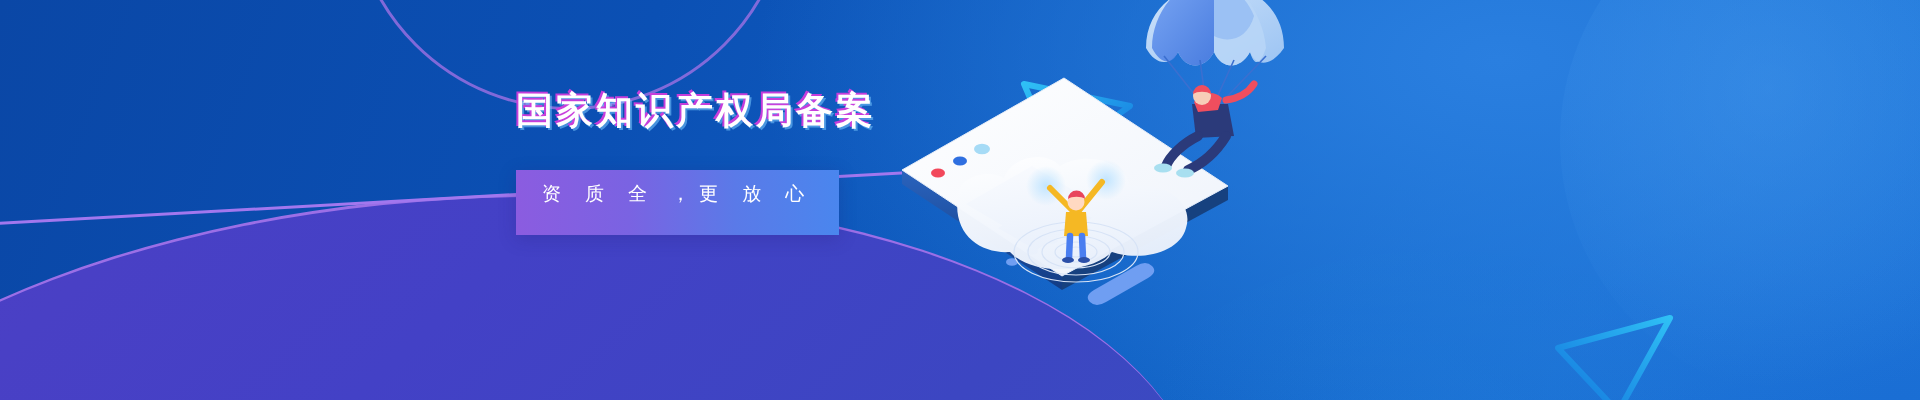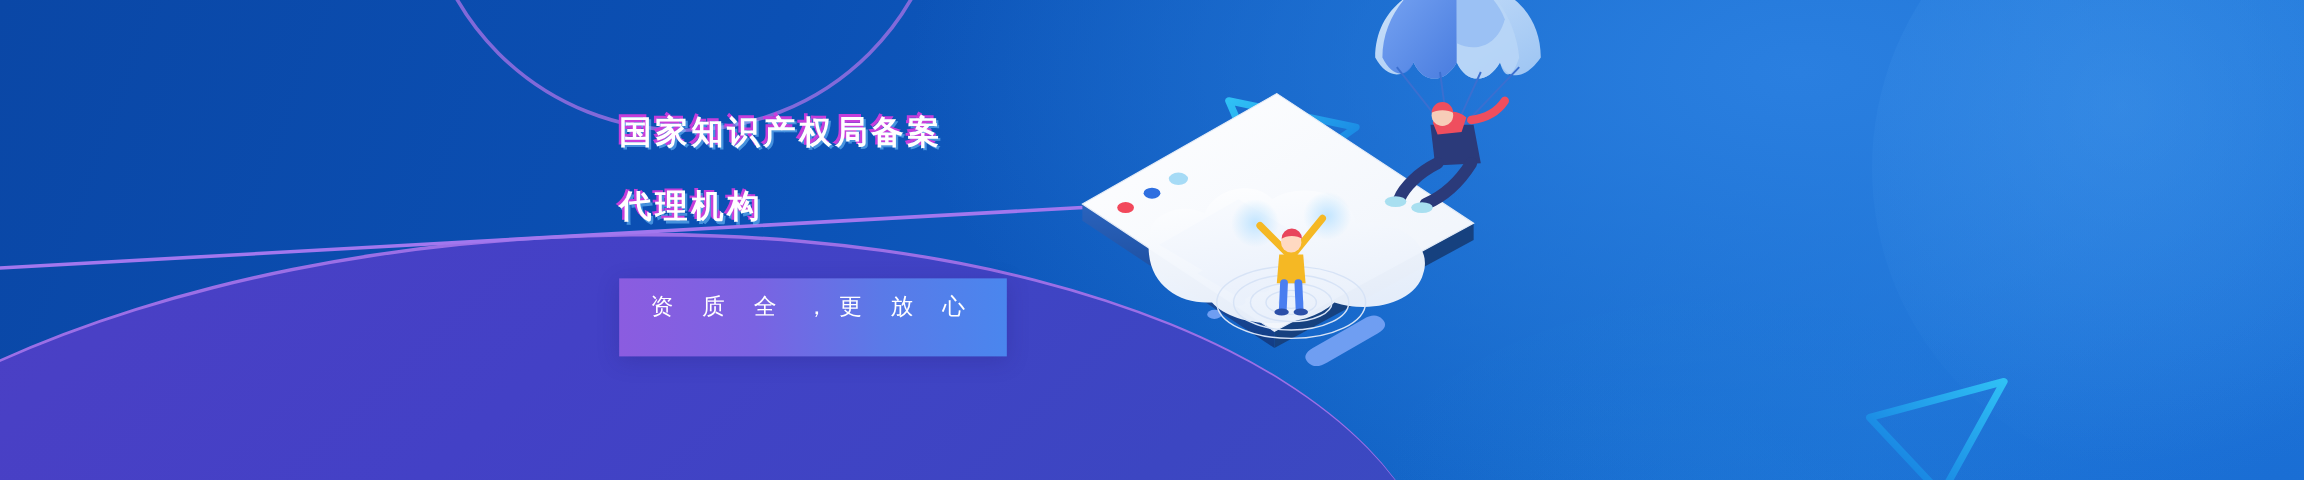--- a/index.html
+++ b/index.html
@@ -75,21 +75,21 @@
   
   .copy{
     position:absolute;
     left:516px; top:82px;
     width:520px;
     z-index:8;
   }
 
   .headline{
     font-family:"DejaVu Sans", sans-serif;
-    font-size:27px;
+    font-size:37px;
     font-weight:bold;
     letter-spacing:3px;
     line-height:58px;
     color:#ffffff;
     white-space:nowrap;
     position:relative;
     text-shadow:
        -2px -2px 0 rgba(208,60,220,.95),
         2px  2px 0 rgba(120,200,255,.55);
   }
@@ -151,21 +151,20 @@
             <stop offset="100%" stop-color="#1274dd"></stop>
           </linearGradient>
         </defs>
         <path d="M122 10 L10 40 L70 104 Z" fill="none" stroke="url(#trigB)" stroke-width="6" stroke-linejoin="round" stroke-linecap="round"></path>
       </svg>
     </div>
   </div>
 
   <div class="copy">
     <div class="headline l1">国家知识产权局备案</div>
-    <div class="headline l2">代理机构</div>
     <div class="badge">资 质 全 ，更 放 心</div>
   </div>
 
   <div class="art">
     <svg width="560" height="420" viewBox="0 0 560 420">
       <defs>
         <linearGradient id="cardTop" x1="0" y1="0" x2="1" y2="1">
           <stop offset="0%" stop-color="#ffffff"></stop>
           <stop offset="100%" stop-color="#eef3fb"></stop>
         </linearGradient>

